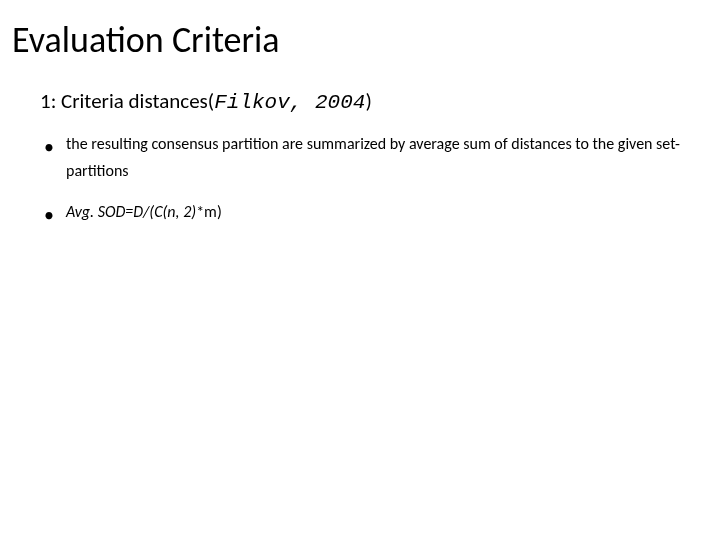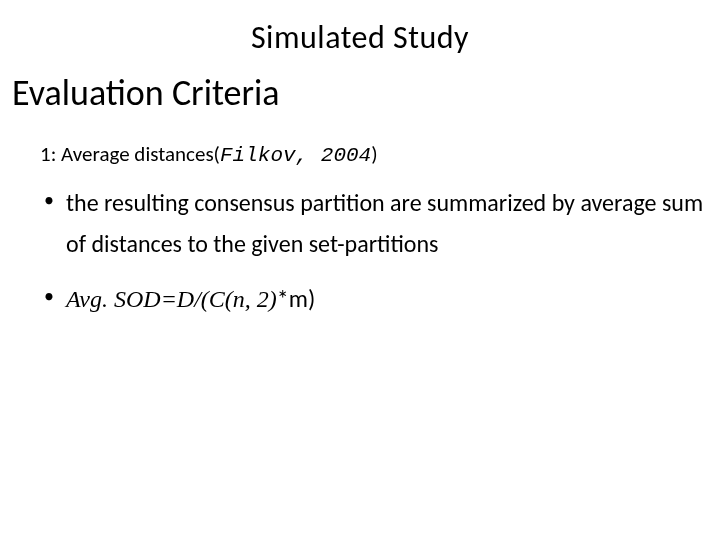--- a/index.html
+++ b/index.html
@@ -39,46 +39,44 @@
     }
     .section-heading .italic {
       font-style: italic;
       font-family: Liberation Mono, monospace;
     }
     .bullet-list {
       list-style: none;
       padding-left: 30px;
     }
     .bullet-item {
-      font-size: 24px;
+      font-size: 16px;
       line-height: 1.7;
       margin-bottom: 14px;
       position: relative;
       padding-left: 26px;
     }
     .bullet-item::before {
       content: "•";
       position: absolute;
       left: 4px;
       top: 0;
       font-size: 20px;
     }
     .bullet-item .italic {
       font-style: italic;
-      font-family: Liberation Serif, serif;
     }
   </style>
 </head>
 <body>
 
 <div class="slide">
-  <h1 class="title">Simulated Study</h1>
   <h2 class="subtitle">Evaluation Criteria</h2>
   <div class="section-heading">
-    <span>1: Average distances(</span><span class="italic">Filkov, 2004</span><span>)</span>
+    <span>1: Criteria distances(</span><span class="italic">Filkov, 2004</span><span>)</span>
   </div>
   <ul class="bullet-list">
     <li class="bullet-item">
       <span>the resulting consensus partition are summarized by average sum of distances to the given set-partitions</span>
     </li>
     <li class="bullet-item">
       <span class="italic">Avg. SOD=D/(C(n, 2)</span><span>*m)</span>
     </li>
   </ul>
 </div>

